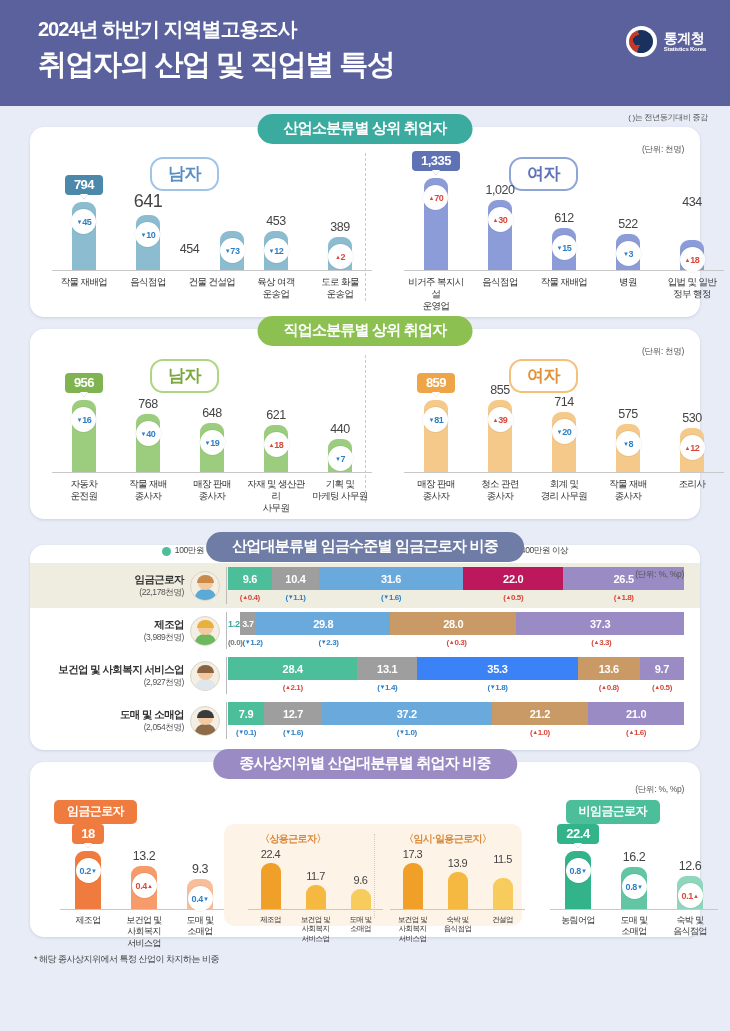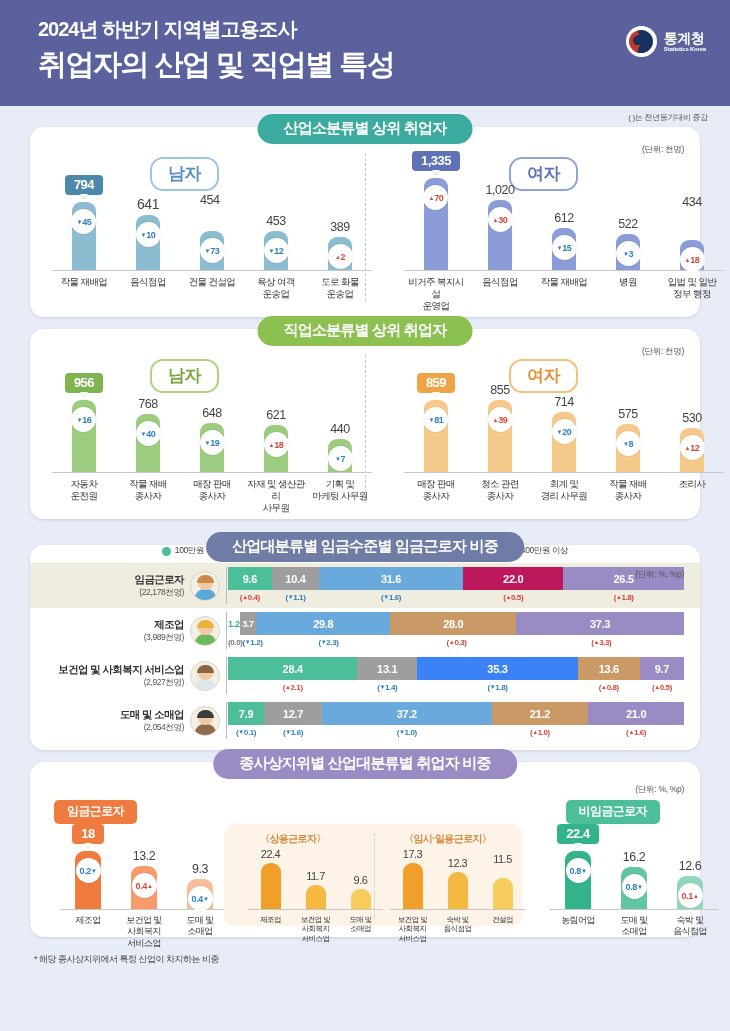--- a/index.html
+++ b/index.html
@@ -231,28 +231,28 @@
           <div class="col" style="width: 64px;">
             <div style="flex: 1 1 0%; display: flex; flex-direction: column; justify-content: flex-end; align-items: center;">
               <div class="vtop bubble" style="background: rgb(75, 136, 170); color: rgb(255, 255, 255); font-size: 13px;">794<span style="position: absolute; left: 50%; bottom: -4px; transform: translateX(-50%); border-left: 4px solid transparent; border-right: 4px solid transparent; border-top: 5px solid rgb(75, 136, 170);"></span></div>
               <div class="bar" style="width: 24px; height: 68px; background: rgb(140, 188, 208);">
                 <div class="delta dn"><span style="font-size:6px;">▼</span>45</div>
               </div>
             </div>
           </div>
           <div class="col" style="width: 64px;">
             <div style="flex: 1 1 0%; display: flex; flex-direction: column; justify-content: flex-end; align-items: center;">
-              <div class="vtop" style="font-size: 14px;">641</div>
+              <div class="vtop" style="font-size: 18px;">641</div>
               <div class="bar" style="width: 24px; height: 55px; background: rgb(140, 188, 208);">
                 <div class="delta dn"><span style="font-size:6px;">▼</span>10</div>
               </div>
             </div>
           </div>
           <div class="col" style="width: 64px;">
-            <div style="flex: 1 1 0%; display: flex; flex-direction: column; justify-content: flex-end;  gap: 21px;">
+            <div style="flex: 1 1 0%; display: flex; flex-direction: row; justify-content: flex-end; align-items: center; gap: 21px;">
               <div class="vtop" style="font-size: 12.5px;">454</div>
               <div class="bar" style="width: 24px; height: 39px; background: rgb(140, 188, 208);">
                 <div class="delta dn"><span style="font-size:6px;">▼</span>73</div>
               </div>
             </div>
           </div>
           <div class="col" style="width: 64px;">
             <div style="flex: 1 1 0%; display: flex; flex-direction: column; justify-content: flex-end; align-items: center;">
               <div class="vtop" style="font-size: 12.5px;">453</div>
               <div class="bar" style="width: 24px; height: 39px; background: rgb(140, 188, 208);">
@@ -686,21 +686,21 @@
         <div style="position: absolute; left: 166px; top: 24px;">
           <div class="cols" style="align-items: flex-end;">
             <div class="col" style="width: 45px;">
               <div style="flex: 1 1 0%; display: flex; flex-direction: column; justify-content: flex-end; align-items: center;">
                 <div class="vtop" style="font-size: 11px;">17.3</div>
                 <div class="bar" style="width: 20px; height: 46px; background: rgb(240, 160, 40);"></div>
               </div>
             </div>
             <div class="col" style="width: 45px;">
               <div style="flex: 1 1 0%; display: flex; flex-direction: column; justify-content: flex-end; align-items: center;">
-                <div class="vtop" style="font-size: 11px;">12.3</div>
+                <div class="vtop" style="font-size: 11px;">13.9</div>
                 <div class="bar" style="width: 20px; height: 37px; background: rgb(245, 184, 64);"></div>
               </div>
             </div>
             <div class="col" style="width: 45px;">
               <div style="flex: 1 1 0%; display: flex; flex-direction: column; justify-content: flex-end; align-items: center; gap: 10px;">
                 <div class="vtop" style="font-size: 11px;">11.5</div>
                 <div class="bar" style="width: 20px; height: 31px; background: rgb(248, 204, 92);"></div>
               </div>
             </div>
           </div>

